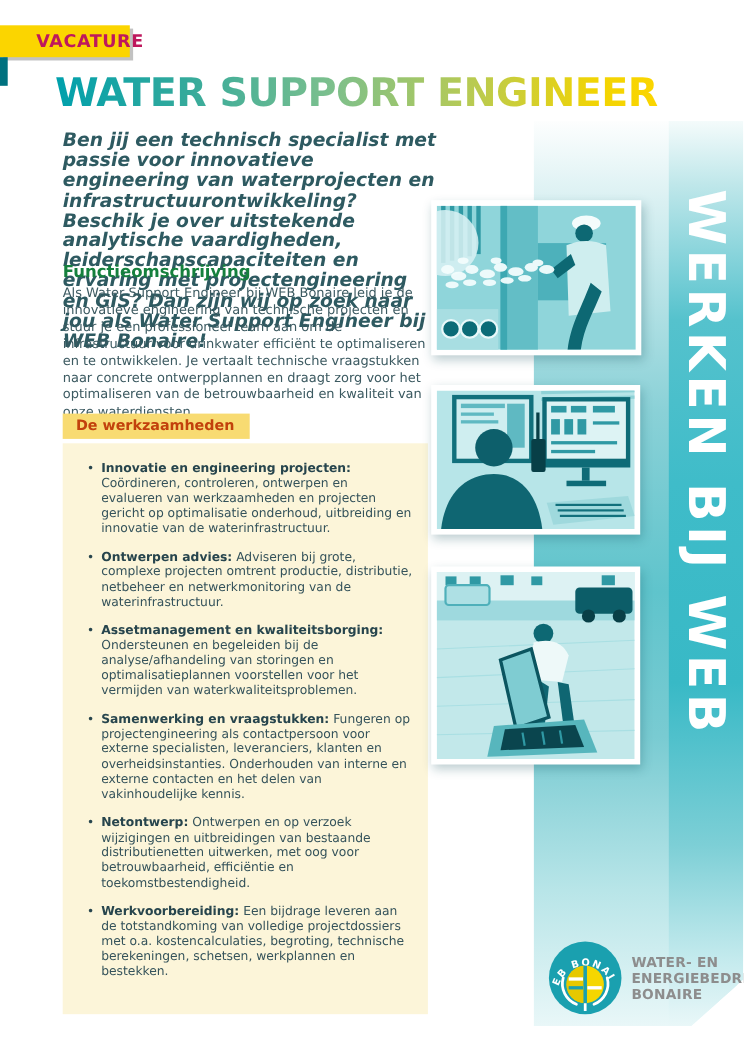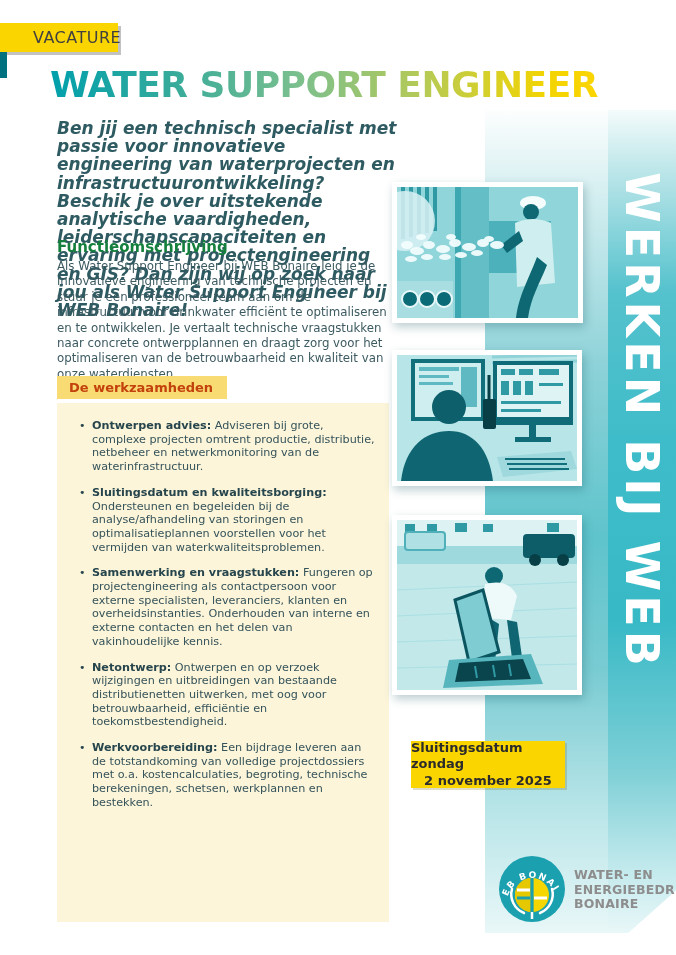--- a/index.html
+++ b/index.html
@@ -2,21 +2,21 @@
 <html><head>
 <meta charset="utf-8">
 <style>
   html,body{margin:0;padding:0;}
   body{font-family:"DejaVu Sans","Liberation Sans",sans-serif;background:#ffffff;}
   .page{position:relative;width:676px;height:955px;background:#ffffff;overflow:hidden;}
 
   
   .vacature-badge{position:absolute;left:0;top:23px;width:118px;height:29px;background:#fbd500;
     box-shadow:3px 3px 0 rgba(120,120,120,.45);display:flex;align-items:center;padding-left:33px;box-sizing:border-box;}
-  .vacature-badge span{font-size:16px;font-weight:400;color:#404040;letter-spacing:.5px;}
+  .vacature-badge span{font-size:16px;font-weight:700;color:#be185d;letter-spacing:.5px;}
   .left-accent{position:absolute;left:0;top:52px;width:7px;height:26px;background:#00717f;}
 
   
   .main-title{position:absolute;left:50px;top:64px;font-size:36px;font-weight:800;letter-spacing:-.5px;
     background:linear-gradient(90deg,#00a0ac 0%,#35aa9b 22%,#7abf8e 45%,#b5ca56 68%,#f2d403 90%,#fbd500 100%);
     -webkit-background-clip:text;background-clip:text;color:transparent;-webkit-text-fill-color:transparent;white-space:nowrap;}
 
   
   .intro{position:absolute;left:57px;top:119px;width:340px;font-size:17px;line-height:18.2px;
     font-weight:bold;font-style:italic;color:#2e5a61;}
@@ -85,25 +85,26 @@
     <div class="band-light"></div>
     <div class="band-dark"></div>
   </div>
   <div class="side-banner">
     <span>WERKEN BIJ WEB</span>
   </div>
 
   <div class="tasks-label">De werkzaamheden</div>
   <div class="tasks-panel">
     <ul class="tasks-list" id="tasks-list">
+  <li><b>Innovatie en engineering projecten:</b> <span>Coördineren, controleren, ontwerpen en evalueren van werkzaamheden en projecten gericht op optimalisatie onderhoud, uitbreiding en innovatie van de waterinfrastructuur.</span></li>
 
   <li><b>Ontwerpen advies:</b> <span>Adviseren bij grote, complexe projecten omtrent productie, distributie, netbeheer en netwerkmonitoring van de waterinfrastructuur.</span></li>
 
 
-  <li><b>Sluitingsdatum en kwaliteitsborging:</b> <span>Ondersteunen en begeleiden bij de analyse/afhandeling van storingen en optimalisatieplannen voorstellen voor het vermijden van waterkwaliteitsproblemen.</span></li>
+  <li><b>Assetmanagement en kwaliteitsborging:</b> <span>Ondersteunen en begeleiden bij de analyse/afhandeling van storingen en optimalisatieplannen voorstellen voor het vermijden van waterkwaliteitsproblemen.</span></li>
 
   <li><b>Samenwerking en vraagstukken:</b> <span>Fungeren op projectengineering als contactpersoon voor externe specialisten, leveranciers, klanten en overheidsinstanties. Onderhouden van interne en externe contacten en het delen van vakinhoudelijke kennis.</span></li>
 
   <li><b>Netontwerp:</b> <span>Ontwerpen en op verzoek wijzigingen en uitbreidingen van bestaande distributienetten uitwerken, met oog voor betrouwbaarheid, efficiëntie en toekomstbestendigheid.</span></li>
 
   <li><b>Werkvoorbereiding:</b> <span>Een bijdrage leveren aan de totstandkoming van volledige projectdossiers met o.a. kostencalculaties, begroting, technische berekeningen, schetsen, werkplannen en bestekken.</span></li>
 
 </ul>
   </div>
 
@@ -232,24 +233,20 @@
       <polygon points="52,140 134,134 146,164 46,168" fill="#57b6bd"></polygon>
       <polygon points="62,143 126,139 134,159 58,162" fill="#0a454e"></polygon>
       <g stroke="#2f99a4" stroke-width="2">
           <line x1="78" y1="146" x2="80" y2="158"></line>
           <line x1="96" y1="145" x2="98" y2="157"></line>
           <line x1="112" y1="144" x2="114" y2="156"></line>
         </g>
     </svg>
   </div>
 
-  <div class="closing-box">
-    <span>Sluitingsdatum zondag</span>
-    <span>2 november 2025</span>
-  </div>
 
   <div class="logo-wrap">
     <svg width="68" height="70" viewBox="0 0 68 70">
       <circle cx="34" cy="34" r="33" fill="#1aa0af"></circle>
       <defs>
           <path id="arcTop" d="M 10 41 A 25 25 0 0 1 58 41"></path>
         </defs>
       <text font-size="9" font-weight="bold" fill="#ffffff" letter-spacing="1.5" font-family="DejaVu Sans, sans-serif">
         <textPath href="#arcTop" startOffset="50%" text-anchor="middle">WEB BONAIRE</textPath>
       </text>

